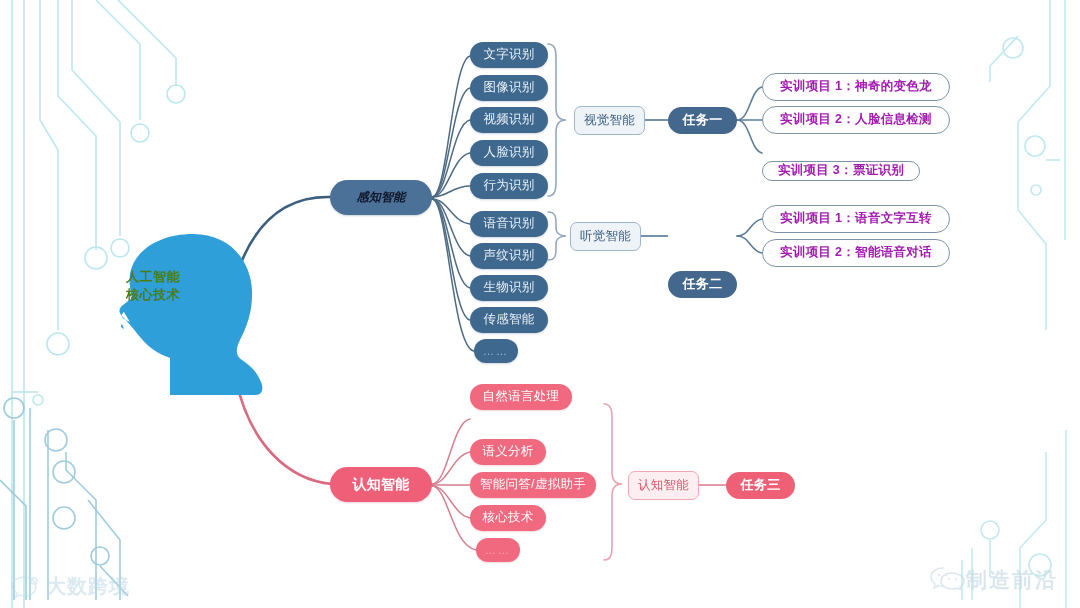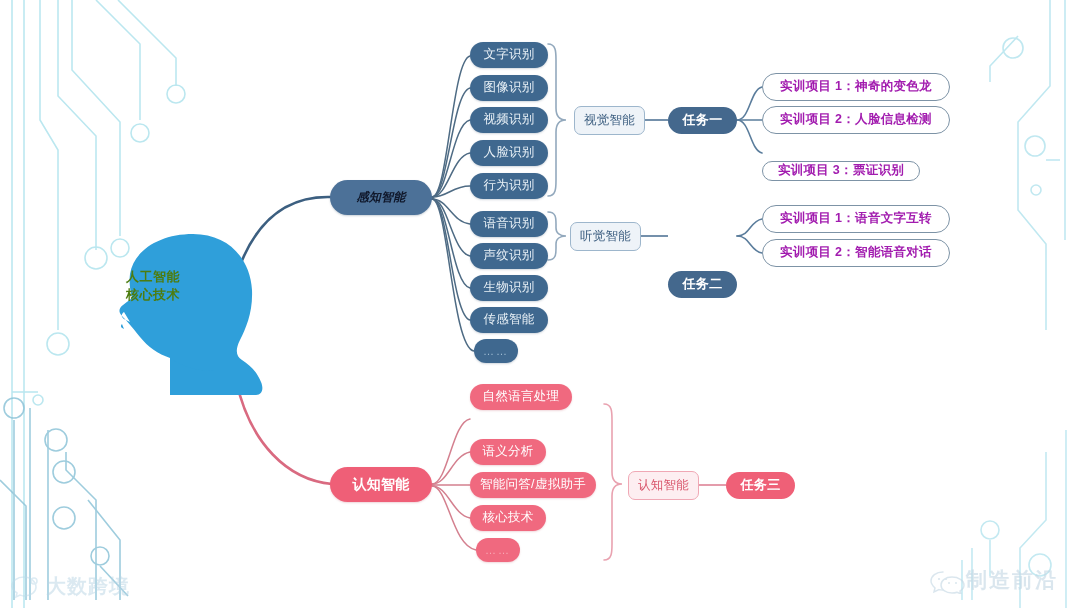--- a/index.html
+++ b/index.html
@@ -122,21 +122,21 @@
     opacity: .5;
   }
   .wm-left .wm-text {
     font-size: 20px; font-weight: bold;
     color: #b9d5e4;
     letter-spacing: 1px;
   }
   
   .brand {
     position: absolute; right: 22px; bottom: 14px;
-    display: flex; align-items: flex-end; 
+    display: flex; align-items: flex-start; 
     opacity: .62;
   }
   .brand .brand-text {
     font-size: 21px; font-weight: bold;
     color: #c5d8e4;
     letter-spacing: 2px;
   }
 </style>
 </head>
 <body>

